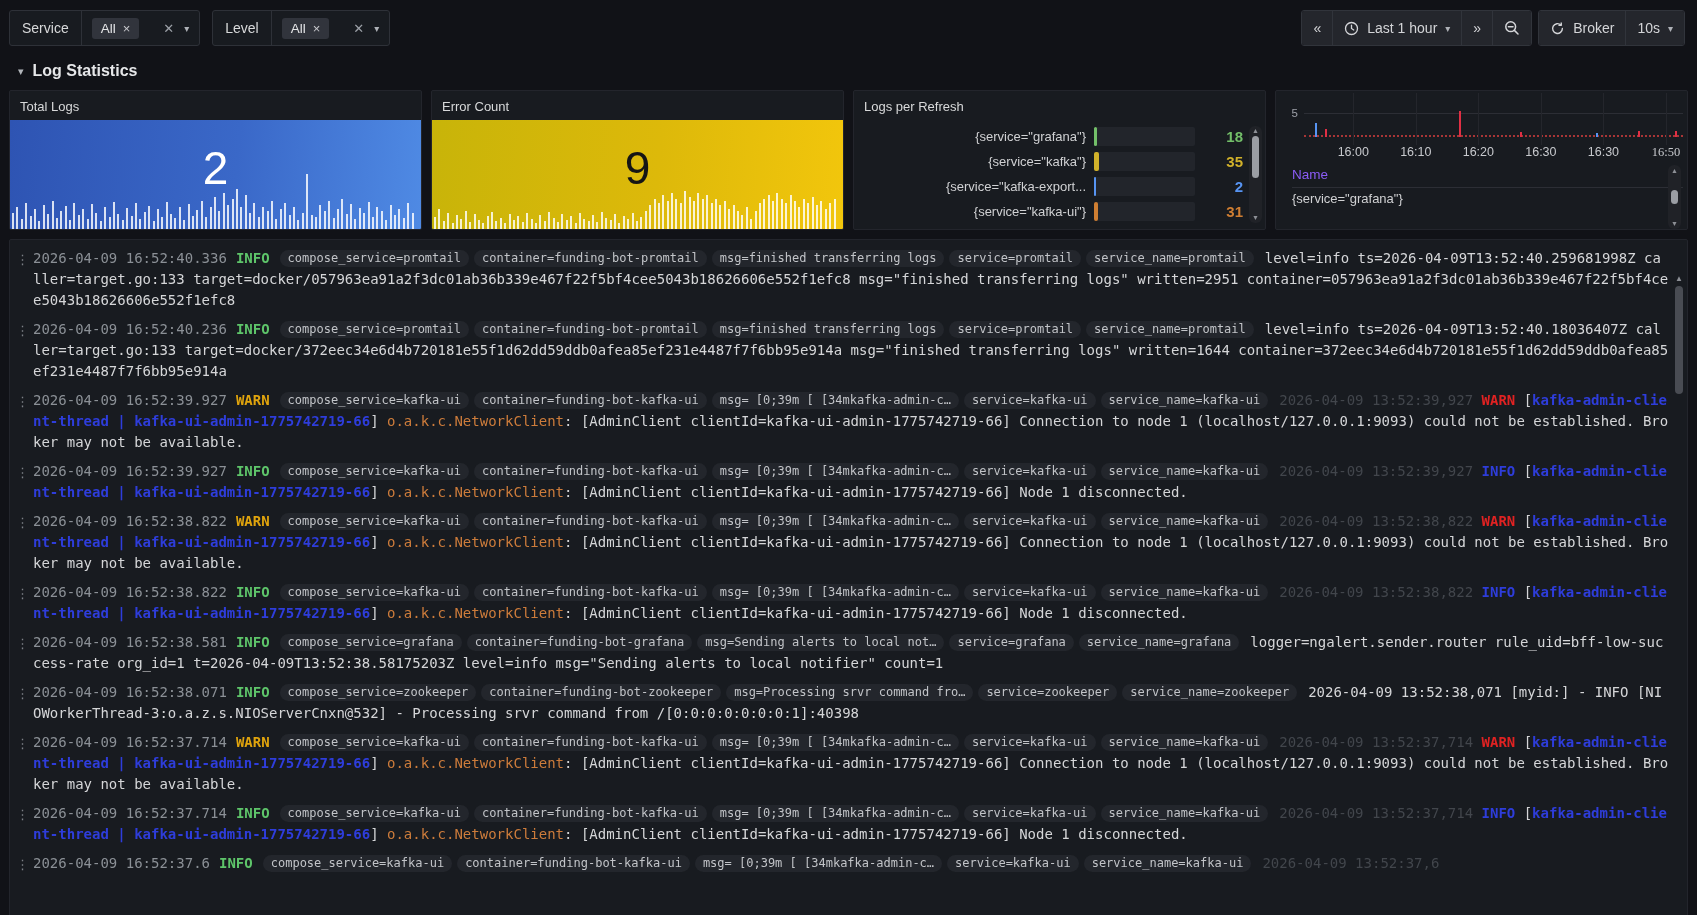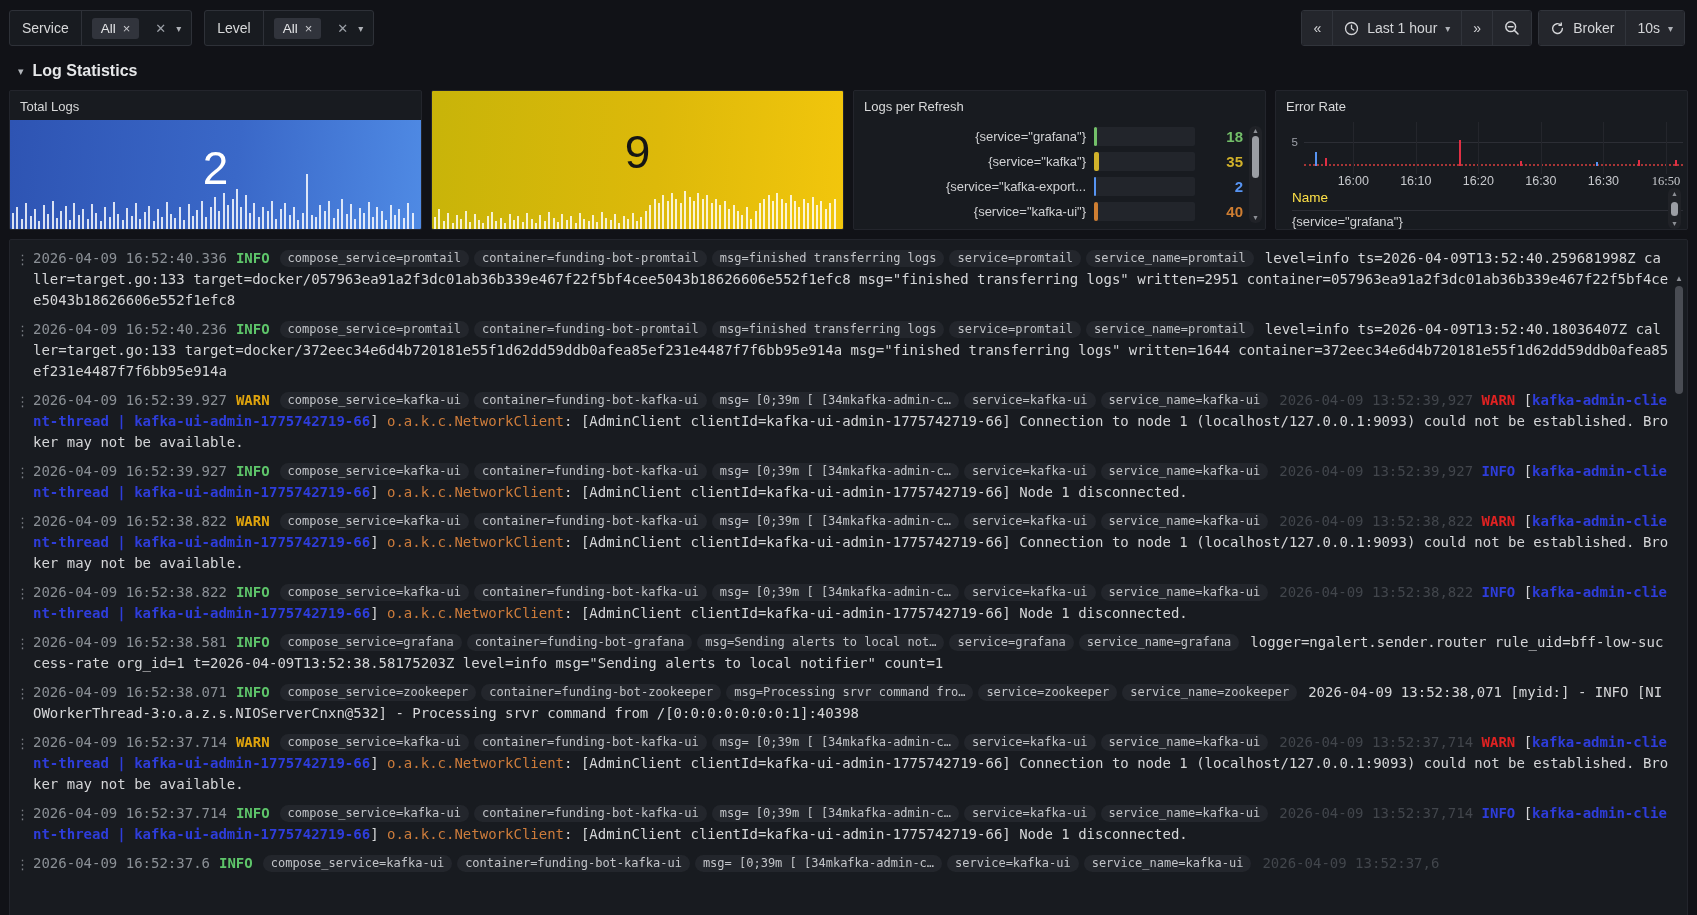--- a/index.html
+++ b/index.html
@@ -8,21 +8,21 @@
     background:#111217;
     font-family:"Liberation Sans", sans-serif;
     color:#d8d9da;
     position:relative;
   }
   
   .topbar { display:flex; justify-content:space-between; align-items:flex-start; padding:10px 12px 0 9px; }
   .filters { display:flex; gap:12px; }
   .filter { display:flex; align-items:stretch; border:1px solid #2e3138; border-radius:3px; background:#181b20; height:36px; }
   .filter-label { display:flex; align-items:center; padding:0 12px; border-right:1px solid #2e3138; font-size:14px; color:#d8d9da; }
-  .filter-value { display:flex; align-items:center; padding:0 10px; gap:16px; }
+  .filter-value { display:flex; align-items:center; padding:0 10px; gap:24px; }
   .chip-all { display:flex; align-items:center; gap:7px; background:#31343c; border-radius:3px; padding:3px 9px; font-size:13.5px; color:#e3e4e6; cursor:pointer; }
   .chip-all .x { font-size:13px; color:#c9cace; }
   .f-icons { display:flex; align-items:center; gap:10px; color:#9da1a8; font-size:13px; }
   .f-icons span { cursor:pointer; }
   .controls { display:flex; gap:6px; align-items:center; }
   .btn-group { display:flex; border:1px solid #31343b; border-radius:3px; overflow:hidden; }
   .tbtn { display:flex; align-items:center; gap:8px; background:#24262c; color:#d4d5d8; font-size:14px; padding:0 11px; height:34px; border-right:1px solid #31343b; cursor:pointer; white-space:nowrap; }
   .tbtn:last-child { border-right:none; }
   .tbtn svg { display:block; }
   .chev { font-size:10px; color:#aeb1b7; }
@@ -58,21 +58,21 @@
   .er-chart-zone { display:flex; }
   .er-ylab { width:22px; font-size:11.5px; color:#9da0a8; text-align:right; padding-right:6px; padding-top:14px; }
   .er-plot { flex:1; position:relative; height:52px; }
   .er-topline { position:absolute; left:0; right:0; top:20px; border-top:1px solid #2c2e35; }
   .er-grid { position:absolute; top:0; bottom:0; border-left:1px solid #24262c; }
   .er-dots { position:absolute; left:0; right:0; bottom:8px; border-top:2px dotted #c23a3a; opacity:.85; }
   .er-spike { position:absolute; bottom:8px; width:2px; }
   .er-ticks { position:relative; height:18px; margin-left:22px; }
   .er-tick { position:absolute; transform:translateX(-50%); font-size:12.5px; color:#c7c9cd; }
   .er-legend { margin-left:10px; margin-top:2px; position:relative; flex:1; }
-  .er-name { color:#fde047; font-size:13.5px; font-weight:500; cursor:pointer; }
+  .er-name { color:#8b5cf6; font-size:13.5px; font-weight:500; cursor:pointer; }
   .er-div { border-bottom:1px solid #2c2e35; margin:4px 0 3px 0; }
   .er-row { font-size:13px; color:#d0d1d3; white-space:nowrap; }
   .er-scroll { position:absolute; right:2px; top:0; bottom:0; width:13px; background:#202227; border-radius:6px; display:flex; flex-direction:column; align-items:center; justify-content:space-between; padding:1px 0; }
   .er-scroll .thumb { width:7px; height:14px; border-radius:4px; background:#9b9ea4; }
   .er-scroll .up,.er-scroll .dn { font-size:7px; color:#8d9096; line-height:9px; }
   
   .logs-panel { margin:9px; height:800px; background:#181b20; border:1px solid #23252c; border-radius:2px; position:relative; overflow:hidden; }
   .logs-title { font-size:13px; font-weight:500; color:#d8d9da; padding:9px 12px 2px 12px; }
   .log-rows { padding:8px 18px 0 6px; font-family:"DejaVu Sans Mono", monospace; font-size:14px; line-height:21px; }
   .log-row { display:flex; margin-bottom:8px; }
@@ -268,20 +268,21 @@
           <i style="height: 14px;"></i>
           <i style="height: 20px;"></i>
           <i style="height: 11px;"></i>
           <i style="height: 26px;"></i>
           <i style="height: 16px;"></i>
         </div>
     </div>
   </div>
 
   <div class="panel">
+    <div class="panel-title">Error Count</div>
     <div class="stat-body yellow">
       <div class="stat-num dark">9</div>
       <div class="spark">
           <i style="height: 12px;"></i>
           <i style="height: 20px;"></i>
           <i style="height: 8px;"></i>
           <i style="height: 16px;"></i>
           <i style="height: 6px;"></i>
           <i style="height: 14px;"></i>
           <i style="height: 10px;"></i>
@@ -397,33 +398,32 @@
             <div class="g-track">
               <div class="g-bar" style="width: 1.5%; background: rgb(87, 148, 242);"></div>
             </div>
             <div class="g-val" style="color: rgb(87, 148, 242);">2</div>
           </div>
           <div class="g-row">
             <div class="g-label">{service="kafka-ui"}</div>
             <div class="g-track">
               <div class="g-bar" style="width: 4%; background: rgb(207, 126, 50);"></div>
             </div>
-            <div class="g-val" style="color: rgb(207, 126, 50);">40</div>
+            <div class="g-val" style="color: rgb(207, 126, 50);">31</div>
           </div>
         </div>
       <div class="vscroll">
         <span class="up">▲</span>
         <span class="thumb" style="height:42px"></span>
         <span class="dn" style="margin-top:auto">▼</span>
       </div>
     </div>
   </div>
 
   <div class="panel">
-    <div class="panel-title">Error Rate</div>
     <div class="er-body">
       <div class="er-chart-zone">
         <div class="er-ylab">5</div>
         <div class="er-plot" id="er-plot">
           <div class="er-topline"></div>
           <div class="er-dots"></div>
         <div class="er-grid" style="left: 13%;"></div>
             <div class="er-grid" style="left: 29.5%;"></div>
             <div class="er-grid" style="left: 46%;"></div>
             <div class="er-grid" style="left: 62.5%;"></div>

